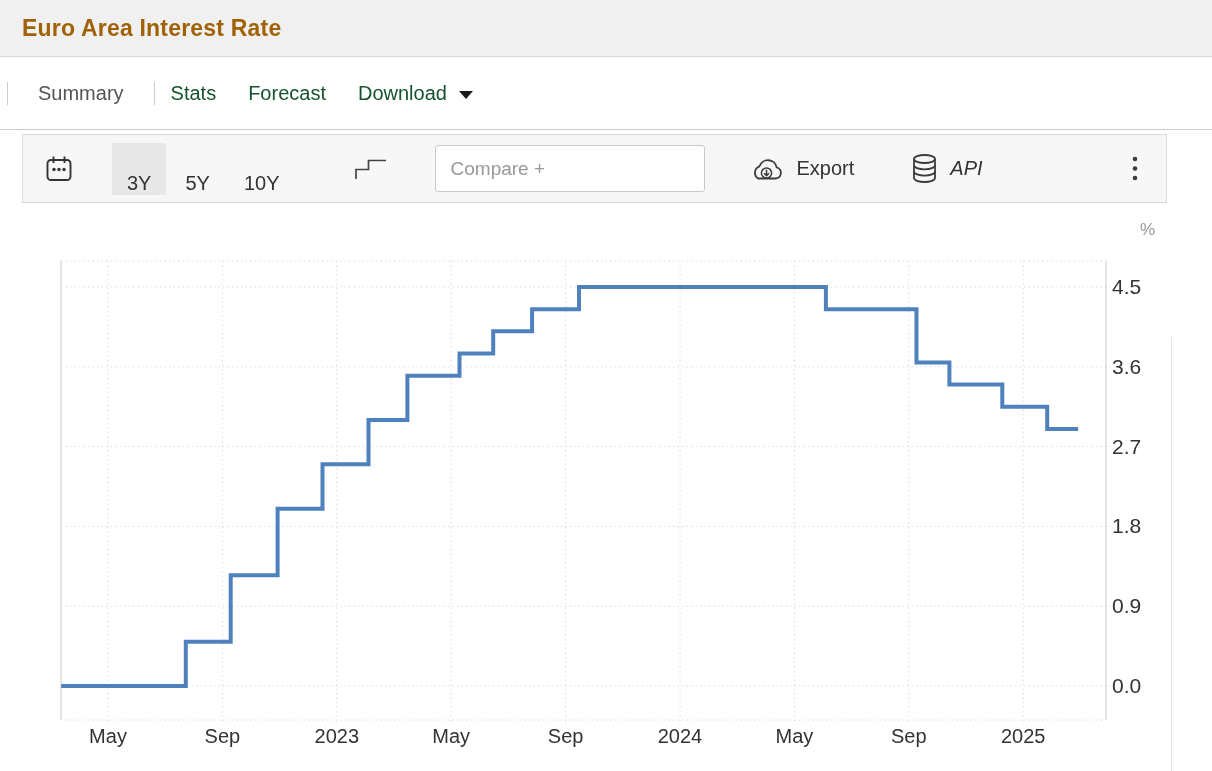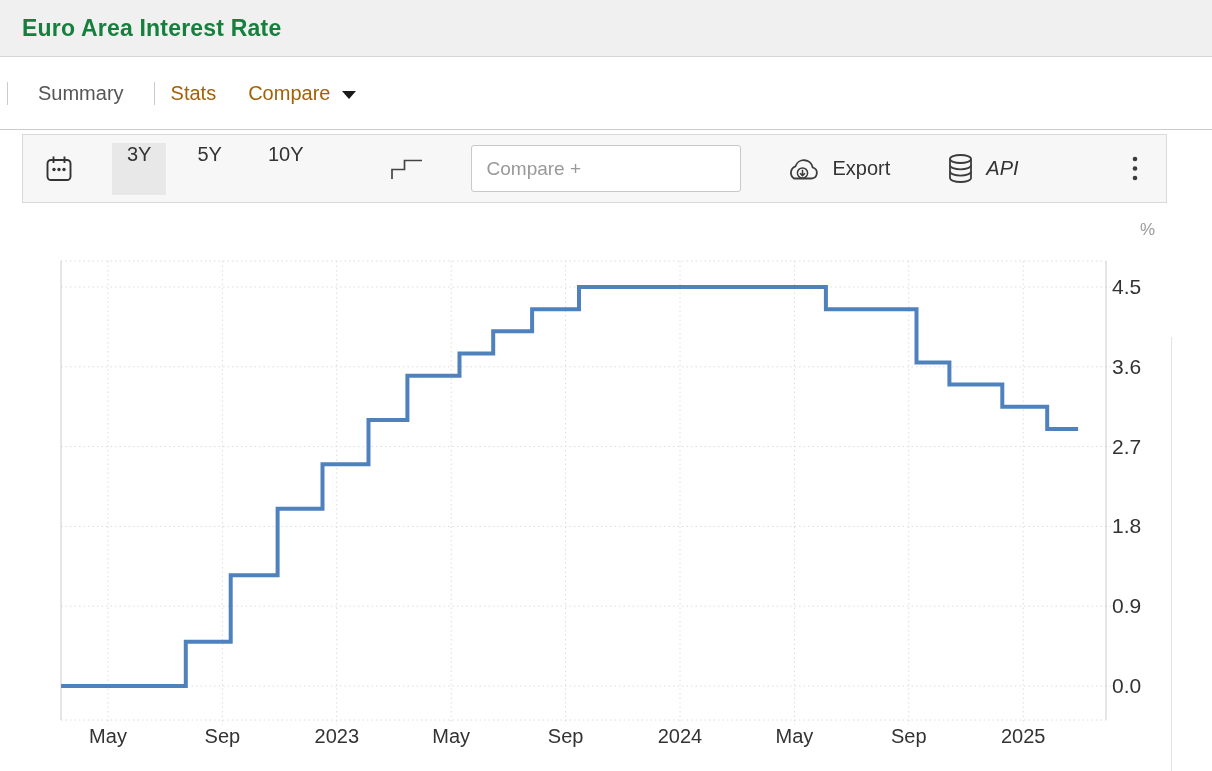--- a/index.html
+++ b/index.html
@@ -5,48 +5,48 @@
   html,body{margin:0;padding:0;}
   body{
     width:1212px;height:771px;overflow:hidden;background:#fff;
     font-family:"Liberation Sans", sans-serif;color:#333;position:relative;
   }
   
   .page-header{
     height:57px;background:#f0f0f0;border-bottom:1px solid #d6d6d6;
     display:flex;align-items:center;padding-left:22px;box-sizing:border-box;
   }
-  .page-title{font-size:23px;font-weight:bold;color:#15803d;letter-spacing:.2px;}
+  .page-title{font-size:23px;font-weight:bold;color:#a16207;letter-spacing:.2px;}
   
   .tabs{
     height:73px;display:flex;align-items:center;background:#fff;
     padding-left:7px;position:relative;font-size:20px;
   }
   .tabs::after{content:"";position:absolute;left:0;right:0;bottom:0;height:1px;background:#ccc;}
-  .tab{display:flex;align-items:center;padding:16px 16px;color:#a16207;cursor:pointer;}
+  .tab{display:flex;align-items:center;padding:16px 16px;color:#14532d;cursor:pointer;}
   .tab.active{
     position:relative;z-index:1;background:#fff;color:#555;
     border-left:1px solid #ccc;border-right:1px solid #ccc;padding:0 30px;
   }
   .caret-down{
     width:0;height:0;margin-left:12px;margin-top:3px;
     border-left:7px solid transparent;border-right:7px solid transparent;
     border-top:8px solid #1a1a1a;
   }
   
   .toolbar{
     margin:4px 0 0 22px;width:1145px;height:69px;box-sizing:border-box;
     background:#f7f7f7;border:1px solid #d9d9d9;
     display:flex;align-items:center;font-size:20px;color:#333;
   }
   .icon-btn{display:flex;align-items:center;justify-content:center;cursor:pointer;}
   .cal-btn{margin-left:21px;}
   .ranges{display:flex;align-items:center;margin-left:38px;}
   .range-btn{
-    height:52px;display:flex;align-items:flex-start;padding:0 15px;margin-right:16px;cursor:pointer;
+    height:52px;display:flex;align-items:flex-end;padding:0 15px;margin-right:4px;cursor:pointer;
   }
   .range-btn.active{background:#e8e8e8;}
   .steptype-btn{margin-left:54px;}
   .compare-input{
     margin-left:46px;width:270px;height:47px;box-sizing:border-box;
     border:1px solid #c9c9c9;border-radius:3px;background:#fff;
     padding:0 15px;font-size:19px;color:#737373;outline:none;
     font-family:"Liberation Sans", sans-serif;
   }
   .compare-input::placeholder{color:#999;}
@@ -67,21 +67,24 @@
 </div>
 
 <div class="tabs">
   <div class="tab active">
     <span>Summary</span>
   </div>
   <div class="tab">
     <span>Stats</span>
   </div>
   <div class="tab">
-    <span>Compare</span>
+    <span>Forecast</span>
+  </div>
+  <div class="tab">
+    <span>Download</span>
     <span class="caret-down"></span>
   </div>
 </div>
 
 <div class="toolbar">
 
   <div class="icon-btn cal-btn">
     <svg width="30" height="30" viewBox="0 0 30 30">
       <rect x="3.5" y="6" width="23" height="20" rx="3.5" fill="none" stroke="#333" stroke-width="1.9"></rect>
       <line x1="9.5" y1="2.5" x2="9.5" y2="9" stroke="#333" stroke-width="1.9"></line>

